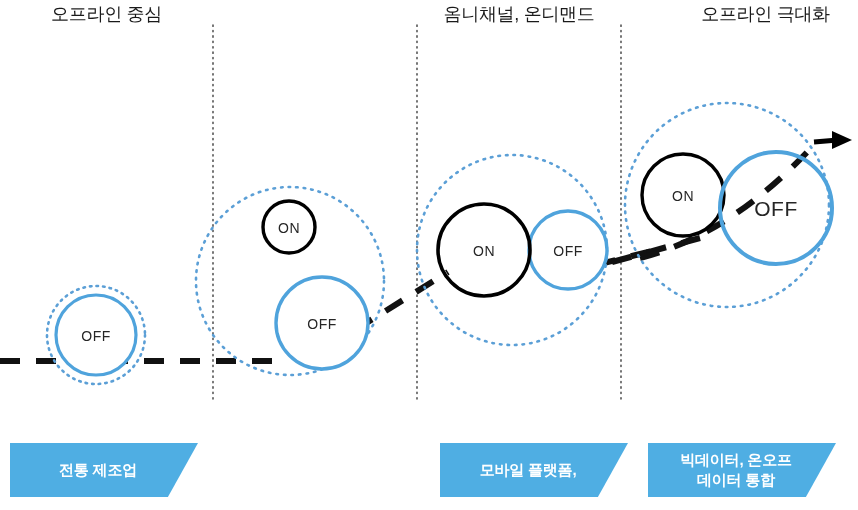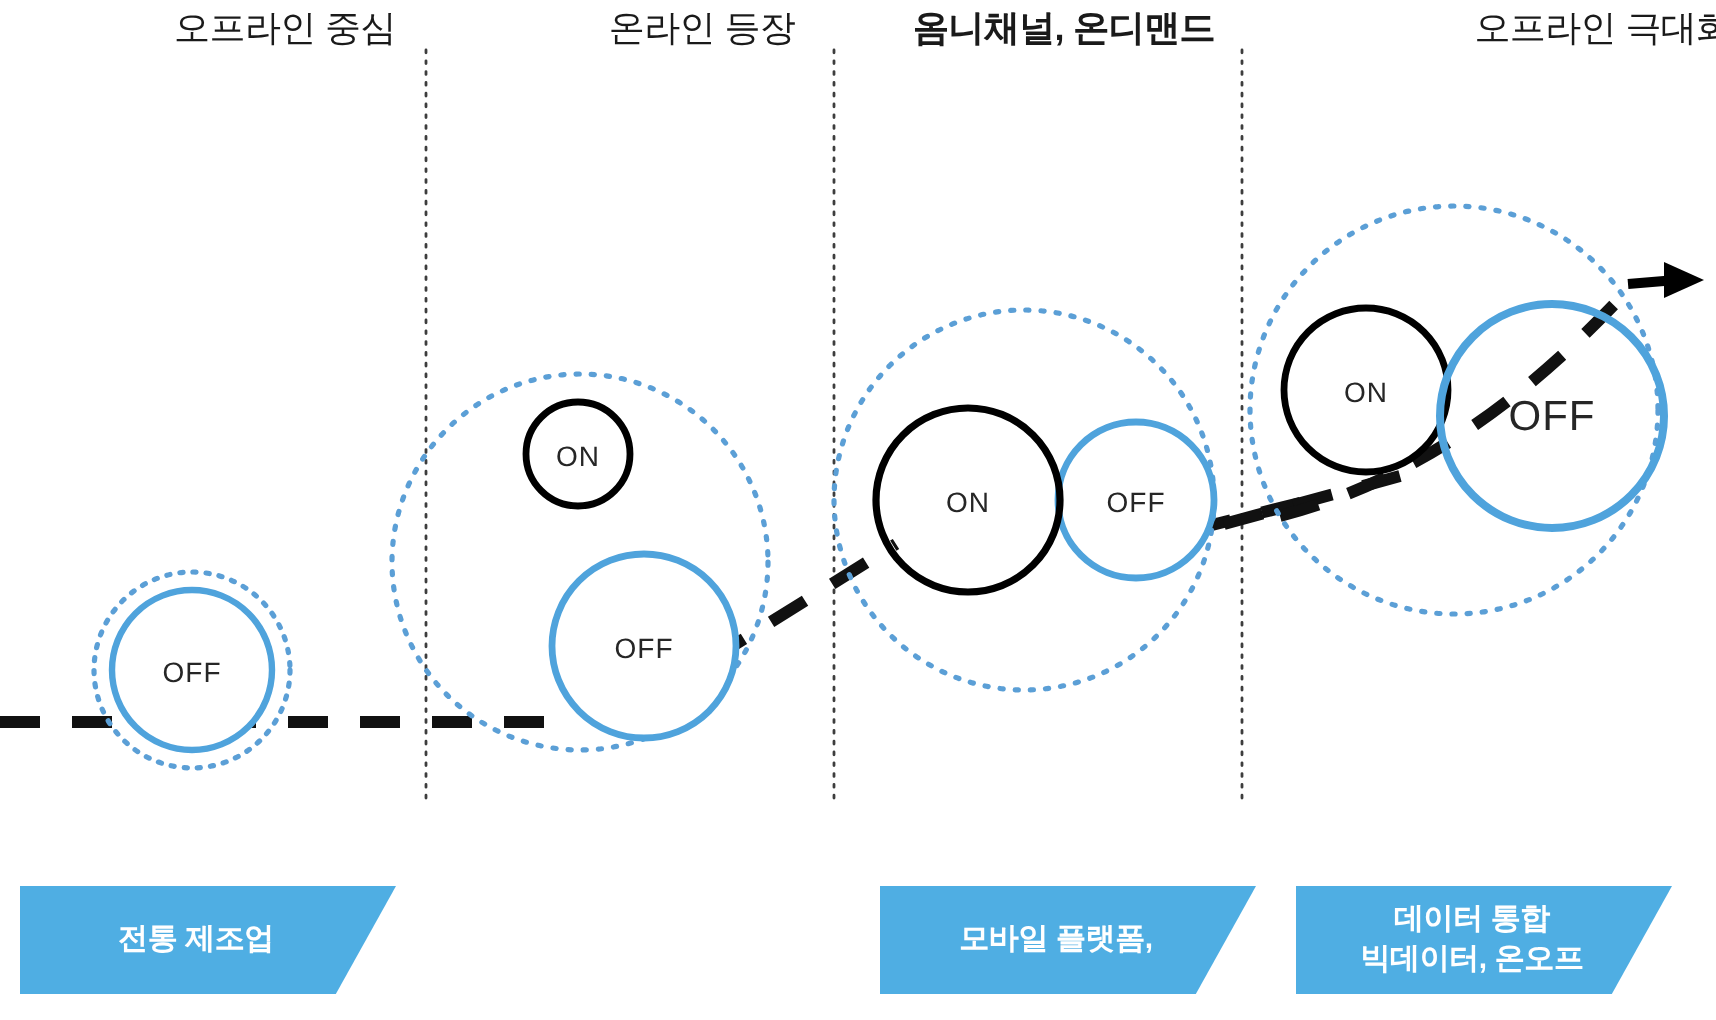--- a/index.html
+++ b/index.html
@@ -19,21 +19,20 @@
   }
   .phase-title {
     position: absolute;
     top: 2px;
     text-align: center;
     font-size: 18px;
     color: #1a1a1a;
     font-weight: 400;
     letter-spacing: -0.3px;
     white-space: nowrap;
-    padding-left: 36px;
   }
   #svg-layer {
     position: absolute;
     left: 0;
     top: 0;
     width: 858px;
     height: 510px;
   }
   .circle-label {
     position: absolute;
@@ -58,22 +57,21 @@
     letter-spacing: -0.2px;
   }
   .banner span { display: block; padding: 0 6px 0 0; }
 </style>
 </head>
 <body>
 
 <div id="stage">
 
   <div class="phase-title" style="left:0px; width:213px;">오프라인 중심</div>
-  <div class="phase-title" style="left:213px; width:204px;">온라인 등장</div>
-  <div class="phase-title" style="left:394px; width:204px;font-weight:bold;">옴니채널, 온디맨드</div>
+  <div class="phase-title" style="left:417px; width:204px;">옴니채널, 온디맨드</div>
   <div class="phase-title" style="left:647px; width:237px;">오프라인 극대화</div>
 
   <svg id="svg-layer" viewBox="0 0 858 510" xmlns="http://www.w3.org/2000/svg">
 
     <line x1="213" y1="25" x2="213" y2="402" stroke="#3d3d3d" stroke-width="1.4" stroke-dasharray="1.4 4" stroke-linecap="round"></line>
     <line x1="417" y1="25" x2="417" y2="402" stroke="#3d3d3d" stroke-width="1.4" stroke-dasharray="1.4 4" stroke-linecap="round"></line>
     <line x1="621" y1="25" x2="621" y2="402" stroke="#3d3d3d" stroke-width="1.4" stroke-dasharray="1.4 4" stroke-linecap="round"></line>
 
     <g>
       <line x1="0" y1="361" x2="278" y2="361" stroke="#111111" stroke-width="6" stroke-dasharray="20 16" stroke-linecap="butt"></line>
@@ -121,18 +119,18 @@
 
 
   <div class="banner" style="left:440px; top:443px; width:188px; clip-path: polygon(0 0, 100% 0, 84% 100%, 0 100%);">
     <span>
       <span>모바일 플랫폼,</span>
     </span>
   </div>
 
   <div class="banner" style="left:648px; top:443px; width:188px; clip-path: polygon(0 0, 100% 0, 84% 100%, 0 100%);">
     <span>
+      <span>빅데이터, 온오프</span>
       <span>데이터 통합</span>
-      <span>빅데이터, 온오프</span>
     </span>
   </div>
 
 </div>
 
 </body></html>

